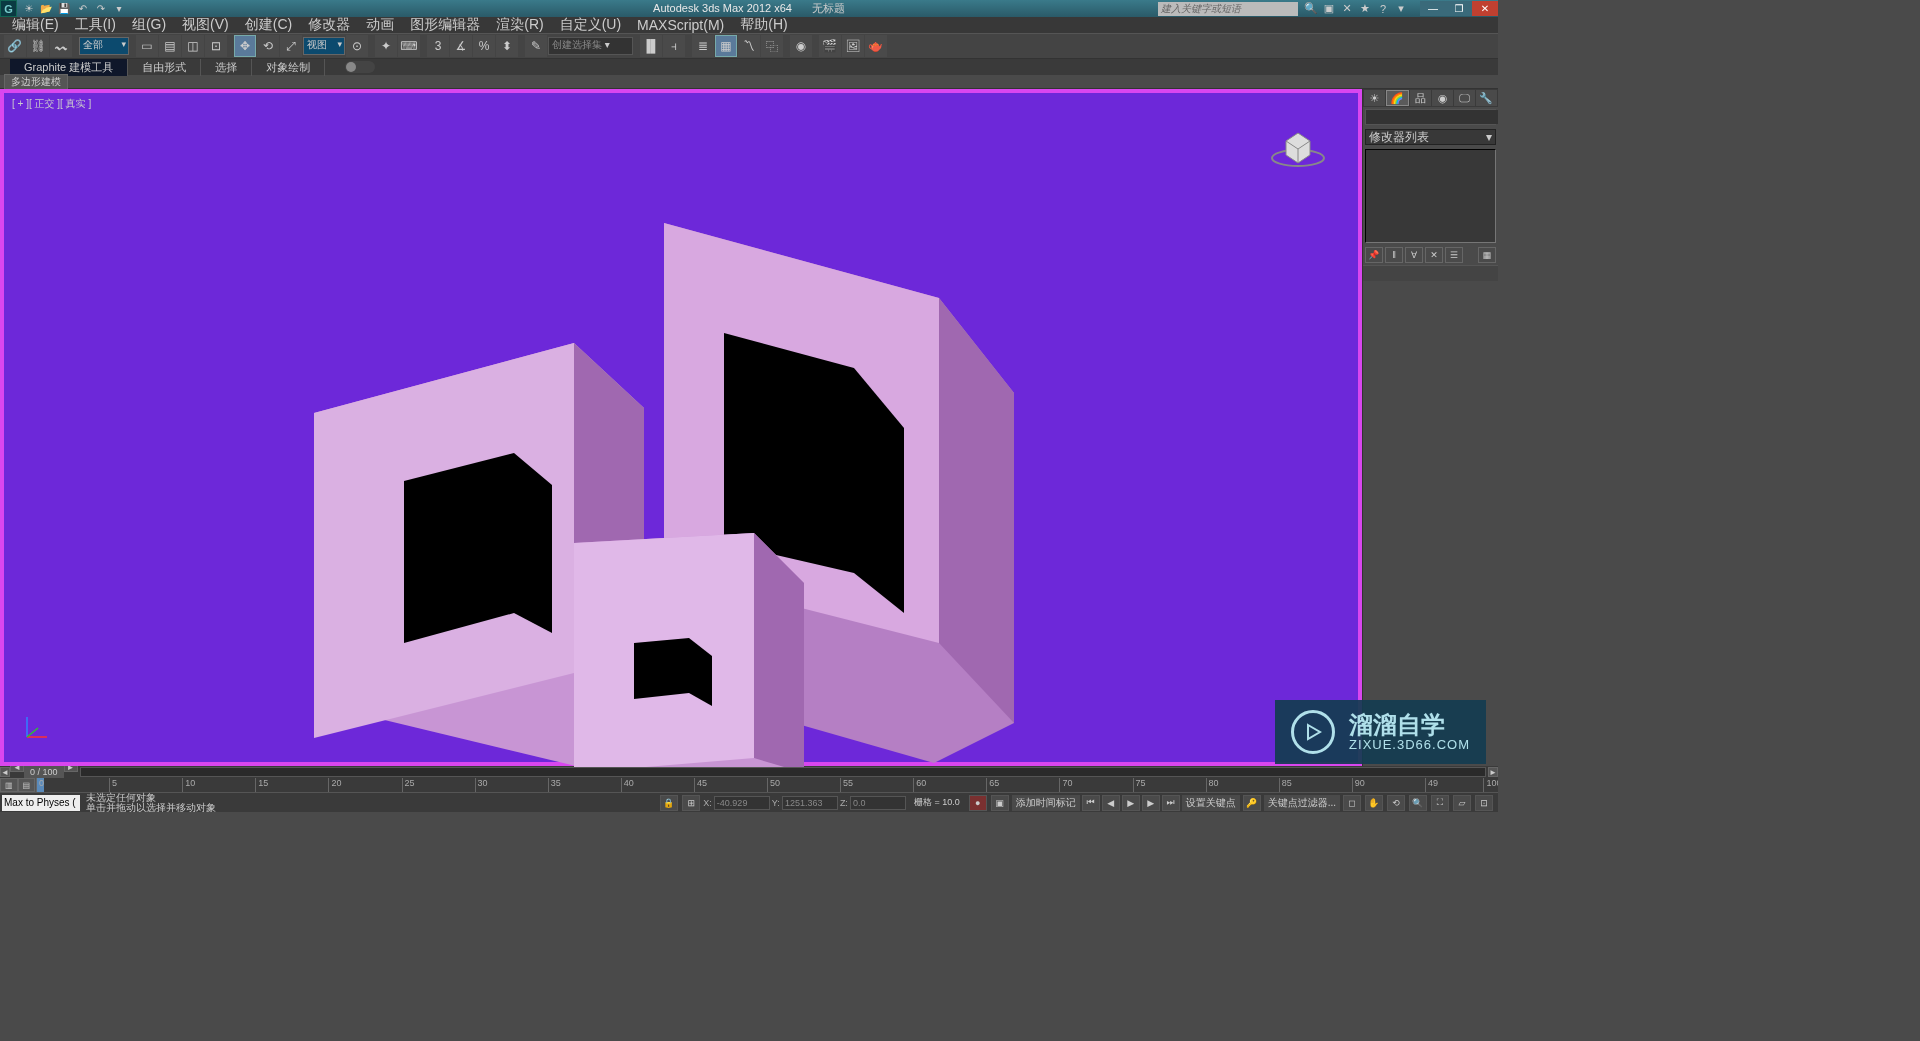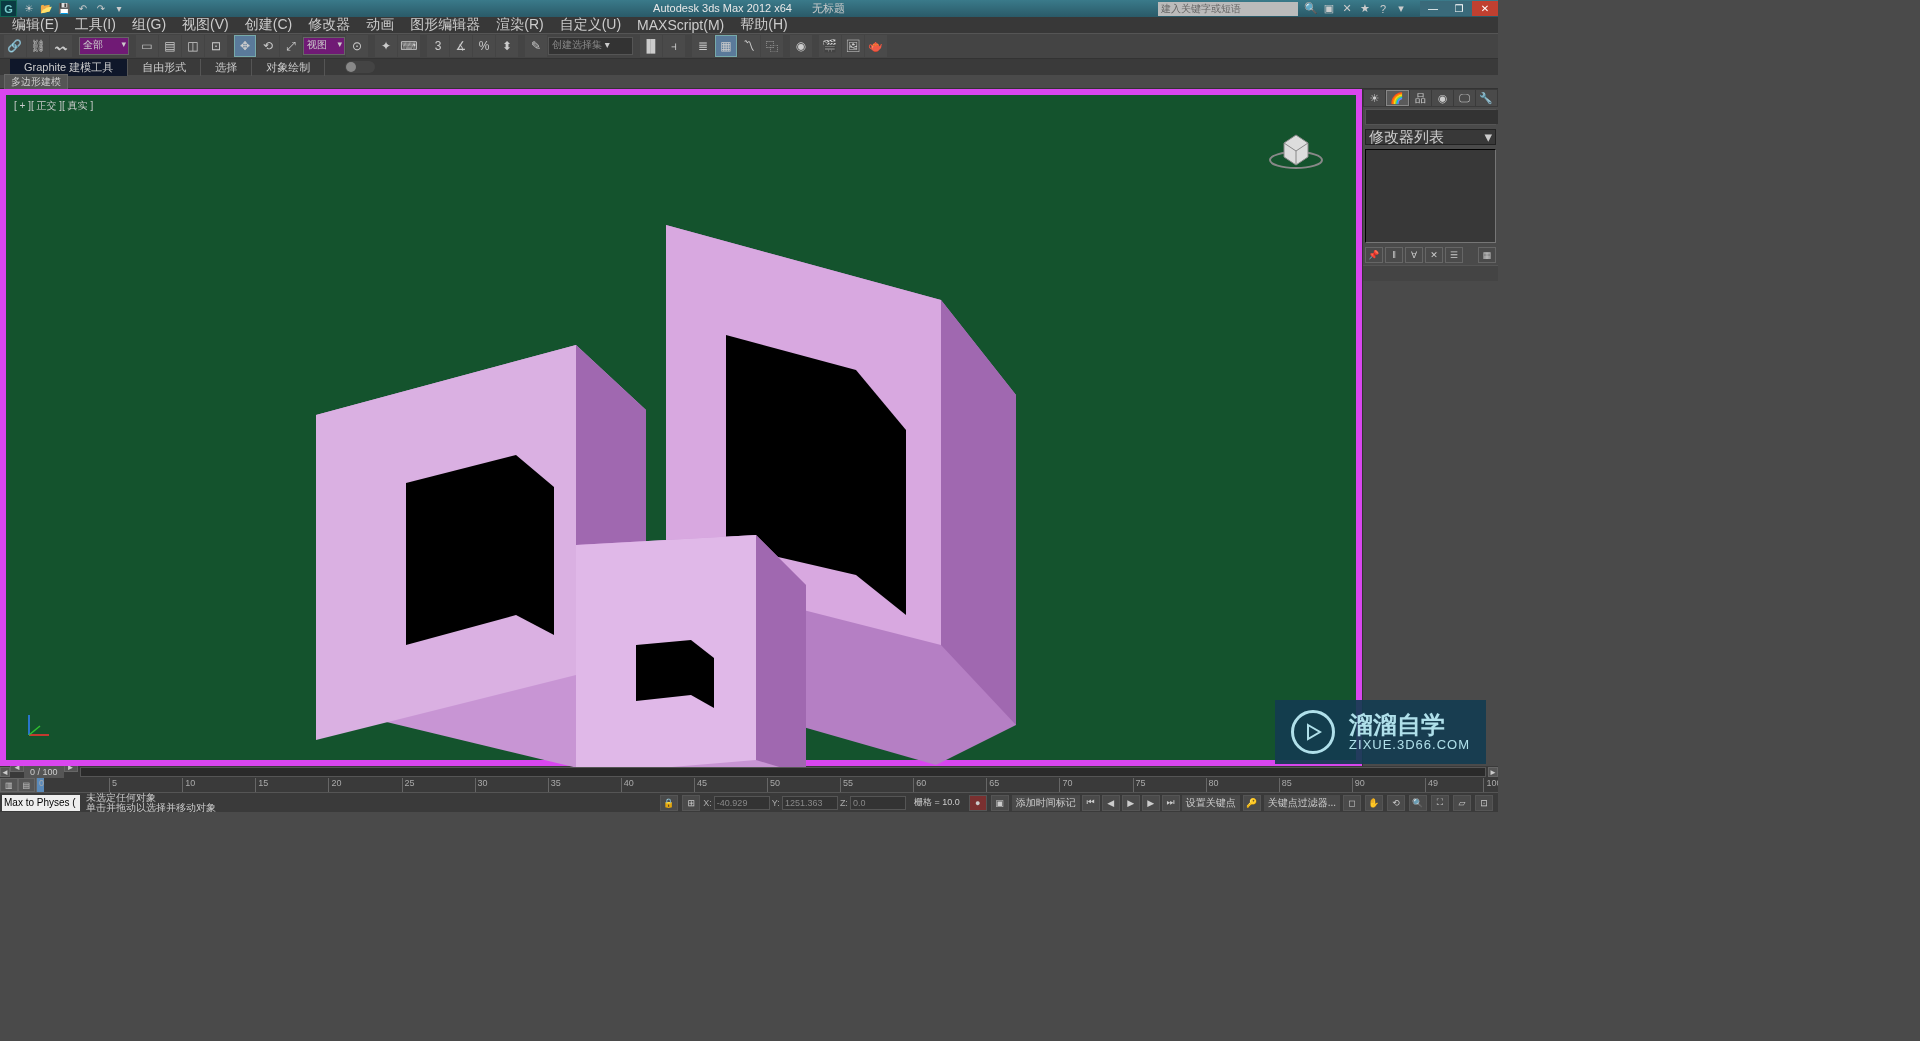--- a/index.html
+++ b/index.html
@@ -5,71 +5,71 @@
 * { margin: 0; padding: 0; box-sizing: border-box; font-family: "Microsoft YaHei", Arial, sans-serif; }
 body { background: #4a4a4a; color: #ccc; font-size: 11px; overflow: hidden; width: 1498px; height: 812px; position: relative; }
 
 
 .titlebar { height: 17px; background: linear-gradient(#3a7a8a, #2a5a68); display: flex; align-items: center; position: relative; }
 .app-icon { width: 17px; height: 17px; background: #0a3a42; border: 1px solid #165; display: flex; align-items: center; justify-content: center; color: #7cc; font-size: 11px; font-weight: bold; }
 .qat { display: flex; gap: 2px; margin-left: 4px; }
 .qat-btn { width: 16px; height: 14px; display: flex; align-items: center; justify-content: center; color: #ccc; font-size: 10px; }
 .title-text { position: absolute; left: 50%; transform: translateX(-50%); color: #e8e8e8; font-size: 11px; white-space: nowrap; }
 .title-doc { margin-left: 20px; color: #ccc; }
-.search-box { position: absolute; right: 200px; width: 140px; height: 14px; background: #bbb; color: #666; font-size: 10px; padding: 0 3px; }
+.search-box { position: absolute; right: 200px; width: 140px; height: 14px; background: #bbb; color: #666; font-size: 10px; padding: 0 3px; font-style: italic; }
 .title-right-icons { position: absolute; right: 90px; display: flex; gap: 4px; }
 .title-right-icons span { width: 14px; height: 14px; display: flex; align-items: center; justify-content: center; }
 .win-controls { position: absolute; right: 0; display: flex; }
 .win-btn { width: 26px; height: 15px; display: flex; align-items: center; justify-content: center; font-size: 10px; }
 .win-min { background: #3a6a7a; color: #fff; }
 .win-max { background: #3a6a7a; color: #fff; }
 .win-close { background: #c04030; color: #fff; }
 
 
 .menubar { height: 16px; background: #383838; display: flex; align-items: center; padding-left: 4px; gap: 0; }
 .menu-item { padding: 1px 8px; color: #ccc; font-size: 14px; cursor: pointer; }
 
 
 .main-toolbar { height: 26px; background: #444; border-top: 1px solid #555; border-bottom: 1px solid #333; display: flex; align-items: center; padding: 0 4px; gap: 1px; }
 .tb-btn { width: 22px; height: 22px; display: flex; align-items: center; justify-content: center; background: #4a4a4a; border: 1px solid transparent; font-size: 12px; }
 .tb-btn.active { background: #5a7a9a; border: 1px solid #7aa; }
 .tb-sep { width: 5px; }
-.tb-combo { height: 18px; background: #701a75; border: 1px solid #666; color: #ccc; font-size: 10px; padding: 0 15px 0 3px; position: relative; }
+.tb-combo { height: 18px; background: #0c4a6e; border: 1px solid #666; color: #ccc; font-size: 10px; padding: 0 15px 0 3px; position: relative; }
 .tb-combo::after { content: "▾"; position: absolute; right: 2px; top: 1px; font-size: 9px; }
 .tb-text { width: 85px; height: 18px; background: #333; border: 1px solid #555; color: #ccc; font-size: 10px; padding: 0 3px; }
 
 
 .ribbon { height: 16px; background: #3a3a3a; display: flex; align-items: center; padding-left: 10px; }
 .ribbon-tab { padding: 1px 14px; color: #ccc; font-size: 11px; border-right: 1px solid #555; }
 .ribbon-tab.active { background: #0f172a; }
 .ribbon-toggle { margin-left: 20px; width: 30px; height: 12px; background: #444; border-radius: 6px; position: relative; }
 .ribbon-toggle::before { content: ""; position: absolute; left: 1px; top: 1px; width: 10px; height: 10px; background: #888; border-radius: 50%; }
 
 .subribbon { height: 14px; background: #4a4a4a; border-bottom: 1px solid #333; padding-left: 4px; font-size: 10px; color: #ccc; display: flex; align-items: center; }
 .subribbon-tab { padding: 0 6px; background: #555; border: 1px solid #666; }
 
 
 .content { display: flex; height: calc(100% - 17px - 16px - 26px - 16px - 14px - 46px); }
-.viewport-area { flex: 1; background: #14532d; position: relative; border: 6px solid #d946ef; text-decoration: underline; }
+.viewport-area { flex: 1; background: #6d28d9; position: relative; border: 4px solid #d946ef; text-decoration: underline; }
 .viewport-label { position: absolute; top: 4px; left: 8px; color: #ccc; font-size: 10px; }
 .viewcube { position: absolute; top: 20px; right: 30px; width: 60px; height: 60px; }
 .axis-tripod { position: absolute; bottom: 20px; left: 18px; width: 30px; height: 30px; }
 
 
 .scene { position: absolute; top: 120px; left: 290px; width: 740px; height: 560px; }
 
 
 .command-panel { width: 136px; background: #4a4a4a; border-left: 1px solid #333; display: flex; flex-direction: column; }
 .cp-tabs { display: flex; height: 18px; background: #3a3a3a; gap: 1px; padding: 1px; }
 .cp-tab { flex: 1; background: #4a4a4a; display: flex; align-items: center; justify-content: center; font-size: 11px; }
 .cp-tab.active { background: #5a5a5a; border: 1px solid #888; }
 .cp-name { height: 16px; background: #333; margin: 2px; border: 1px solid #555; display: flex; }
 .cp-name-input { flex: 1; background: #333; border: none; }
 .cp-color { width: 14px; background: #c04030; }
-.cp-modlist { height: 16px; margin: 2px; background: #383838; border: 1px solid #222; display: flex; align-items: center; justify-content: space-between; padding: 0 3px; font-size: 15px; }
+.cp-modlist { height: 16px; margin: 2px; background: #383838; border: 1px solid #222; display: flex; align-items: center; justify-content: space-between; padding: 0 3px; font-size: 12px; }
 .cp-btn-grid { display: grid; grid-template-columns: 1fr 1fr; gap: 1px; padding: 2px; }
 .cp-btn { height: 16px; background: #555; border: 1px solid #666; font-size: 10px; display: flex; align-items: center; justify-content: center; color: #bbb; }
 .cp-stack { height: 94px; margin: 2px; background: #383838; border: 1px inset #222; }
 .cp-stack-tools { display: flex; gap: 2px; padding: 2px; justify-content: flex-start; }
 .cp-stack-tool { width: 18px; height: 16px; background: #4a4a4a; border: 1px solid #666; font-size: 9px; display: flex; align-items: center; justify-content: center; }
 .cp-rollup { height: 16px; background: #444; border-top: 1px solid #555; }
 .cp-rest { flex: 1; background: #4a4a4a; }
 
 
 .bottom { height: 46px; background: #3a3a3a; display: flex; flex-direction: column; }

